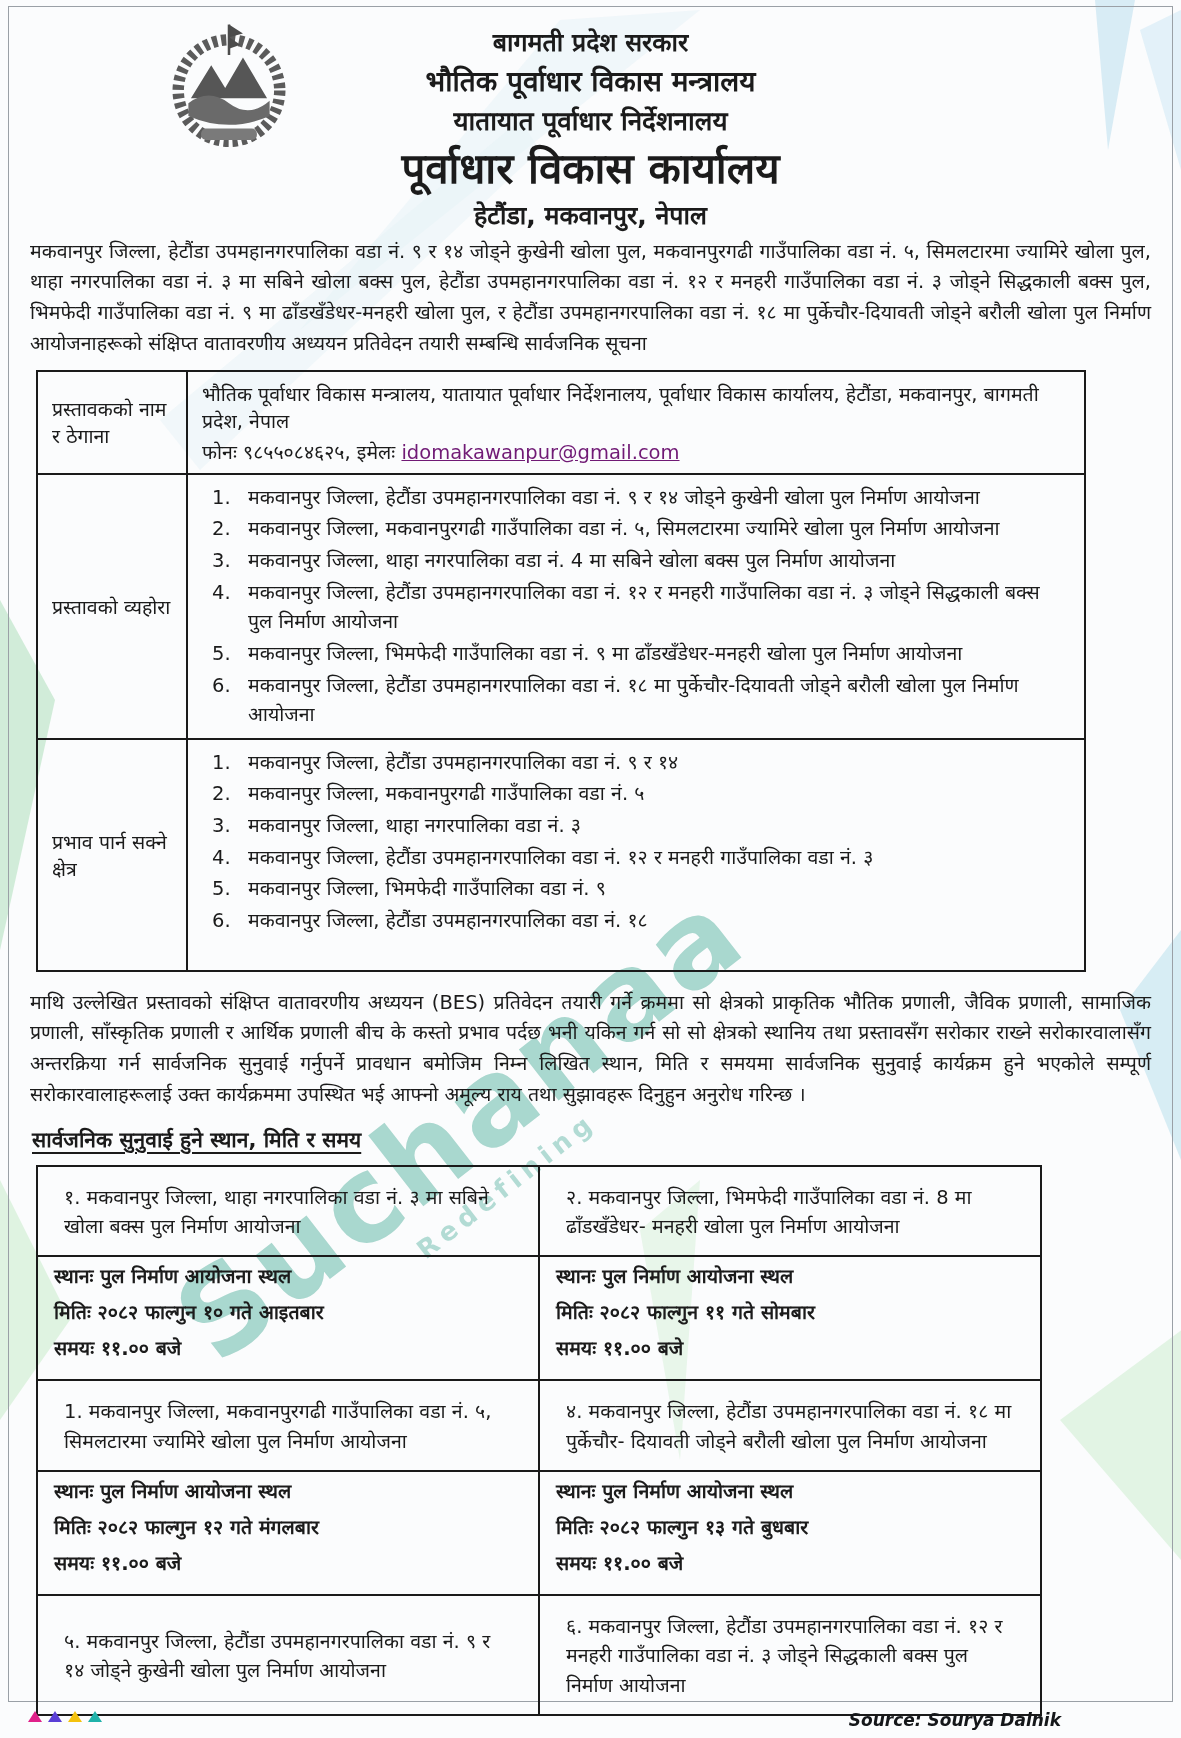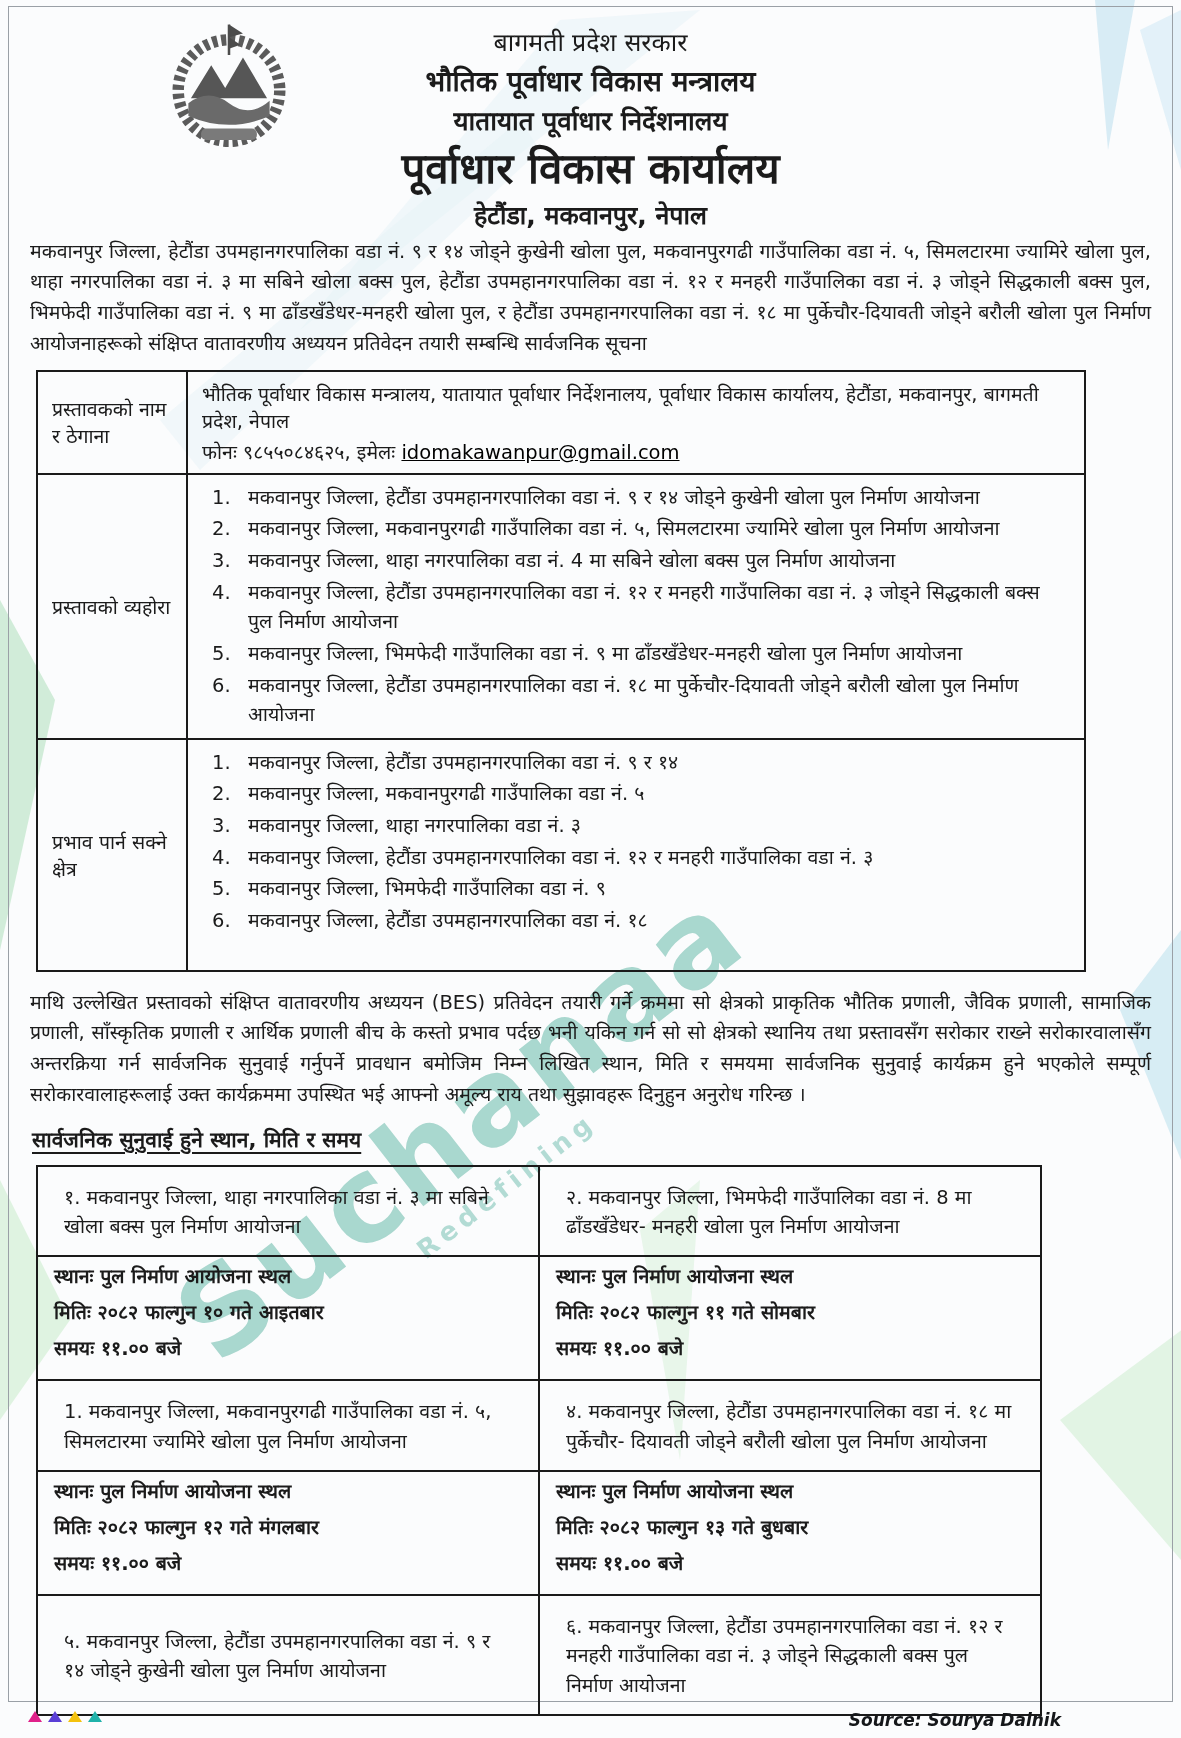--- a/index.html
+++ b/index.html
@@ -12,38 +12,38 @@
   .sheet-border {
     position:absolute; left:8px; top:6px; width:1165px; height:1696px;
     border:1px solid #9aa0a6; background:transparent; pointer-events:none;
   }
   .deco { position:absolute; z-index:0; }
   .content { position:absolute; left:30px; top:16px; width:1121px; z-index:2; }
 
   
   .header { position:relative; text-align:center; padding-top:8px; }
   .emblem { position:absolute; left:135px; top:6px; width:128px; height:132px; }
-  .h-gov       { font-size:25px; font-weight:400; line-height:1.5; }
+  .h-gov       { font-size:25px; font-weight:700; line-height:1.5; }
   .h-ministry  { font-size:28px; font-weight:600; line-height:1.45; }
   .h-dir       { font-size:26px; font-weight:600; line-height:1.5; }
   .h-office    { font-size:42px; font-weight:800; line-height:1.25; margin-top:2px; }
   .h-loc       { font-size:25px; font-weight:700; line-height:1.4; margin-top:2px; }
 
   
   .para { font-size:19.5px; font-weight:500; line-height:1.58; text-align:justify; margin:4px 0 0 0; }
 
   
   table.proposal {
     width:1050px; margin:10px 0 0 6px; border-collapse:collapse;
     font-size:19.5px; font-weight:500;
   }
   table.proposal td { border:2px solid #1a1a1a; padding:8px 14px; vertical-align:middle; }
   td.lbl { width:150px; padding:8px 8px; }
   .contact-line { margin-top:4px; }
-  a.email { color:#000000; text-decoration:underline; }
+  a.email { color:#701a75; text-decoration:underline; }
   .num-list { display:grid; grid-template-columns:46px 1fr; row-gap:2px; line-height:1.52; }
   .num-list .no { padding-left:10px; }
 
   
   .hearing-heading {
     font-size:21px; font-weight:800; margin:14px 0 12px 2px;
     text-decoration:underline; text-underline-offset:5px;
   }
   table.hearing {
     width:1006px; margin-left:6px; border-collapse:collapse; font-size:19.5px;

